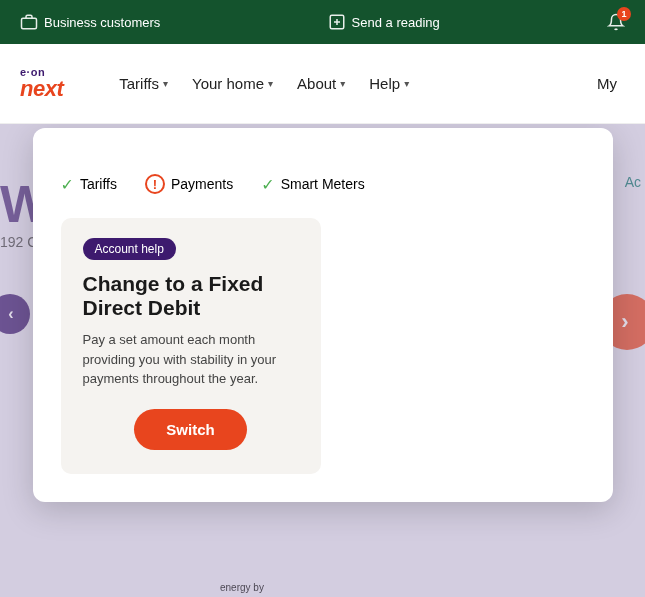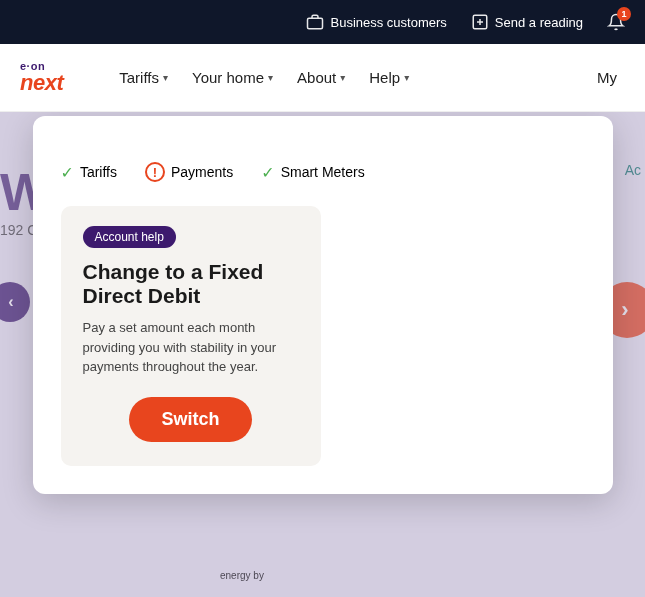--- a/index.html
+++ b/index.html
@@ -6,25 +6,25 @@
     body {
       font-family: -apple-system, BlinkMacSystemFont, 'Segoe UI', Arial, sans-serif;
       width: 645px;
       height: 597px;
       overflow: hidden;
       position: relative;
     }
 
     
     .top-bar {
-      background: #0f172a;
+      background: #14532d;
       height: 44px;
       display: flex;
       align-items: center;
-      justify-content: flex-end;
+      justify-content: space-between;
       padding: 0 20px;
       gap: 24px;
     }
     .top-bar-item {
       display: flex;
       align-items: center;
       gap: 6px;
       color: white;
       font-size: 13px;
       cursor: pointer;
@@ -51,21 +51,21 @@
       font-size: 9px;
       display: flex;
       align-items: center;
       justify-content: center;
       font-weight: bold;
     }
 
     
     .nav-bar {
       background: white;
-      height: 68px;
+      height: 80px;
       display: flex;
       align-items: center;
       padding: 0 20px;
       border-bottom: 1px solid #eee;
       gap: 32px;
     }
     .logo {
       display: flex;
       flex-direction: column;
       line-height: 1;
@@ -302,21 +302,21 @@
       color: #444;
       line-height: 1.5;
       margin-bottom: 20px;
     }
     .switch-button {
       background: #e8451e;
       color: white;
       border: none;
       border-radius: 24px;
       padding: 12px 32px;
-      font-size: 18px;
+      font-size: 15px;
       font-weight: 700;
       cursor: pointer;
       display: block;
       margin: 0 auto;
     }
 
     
     .partial-right-text {
       position: absolute;
       right: 4px;

